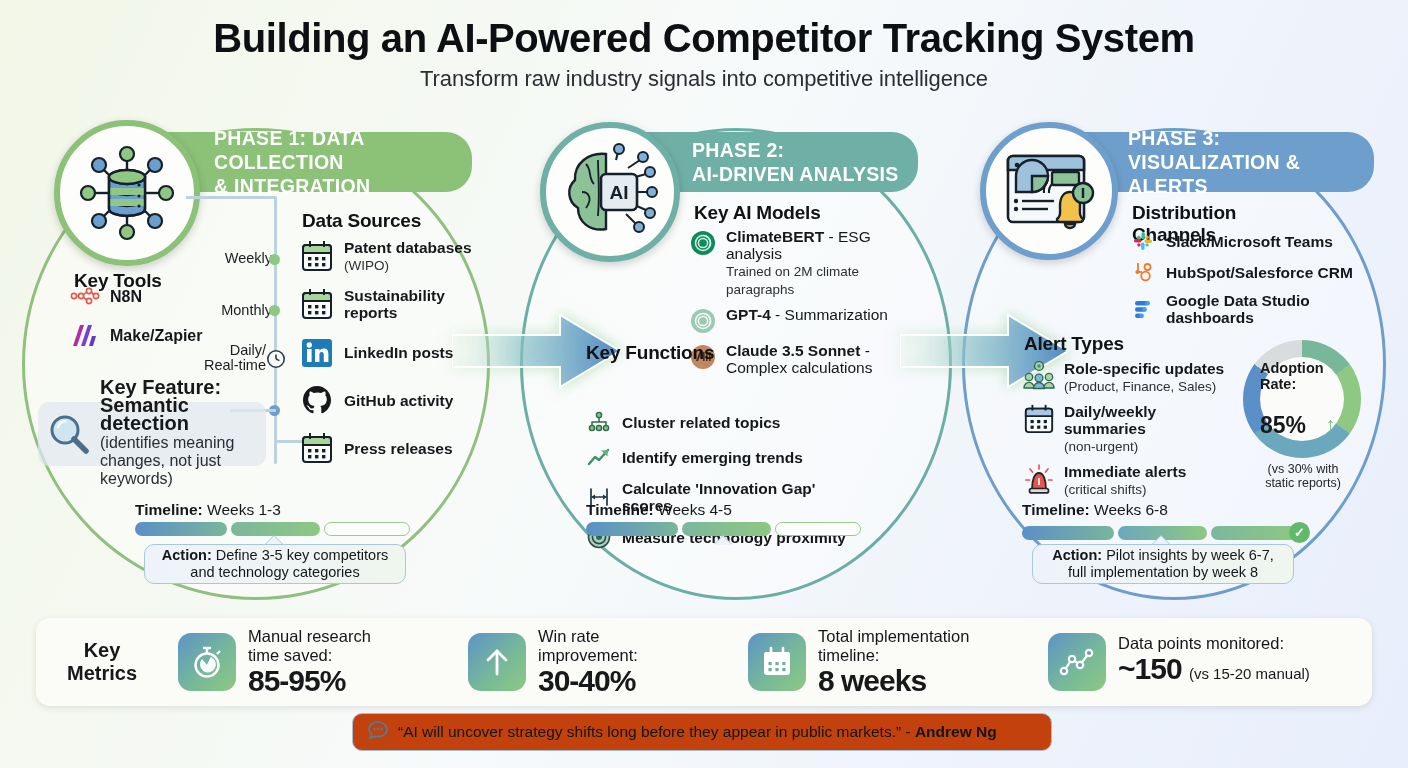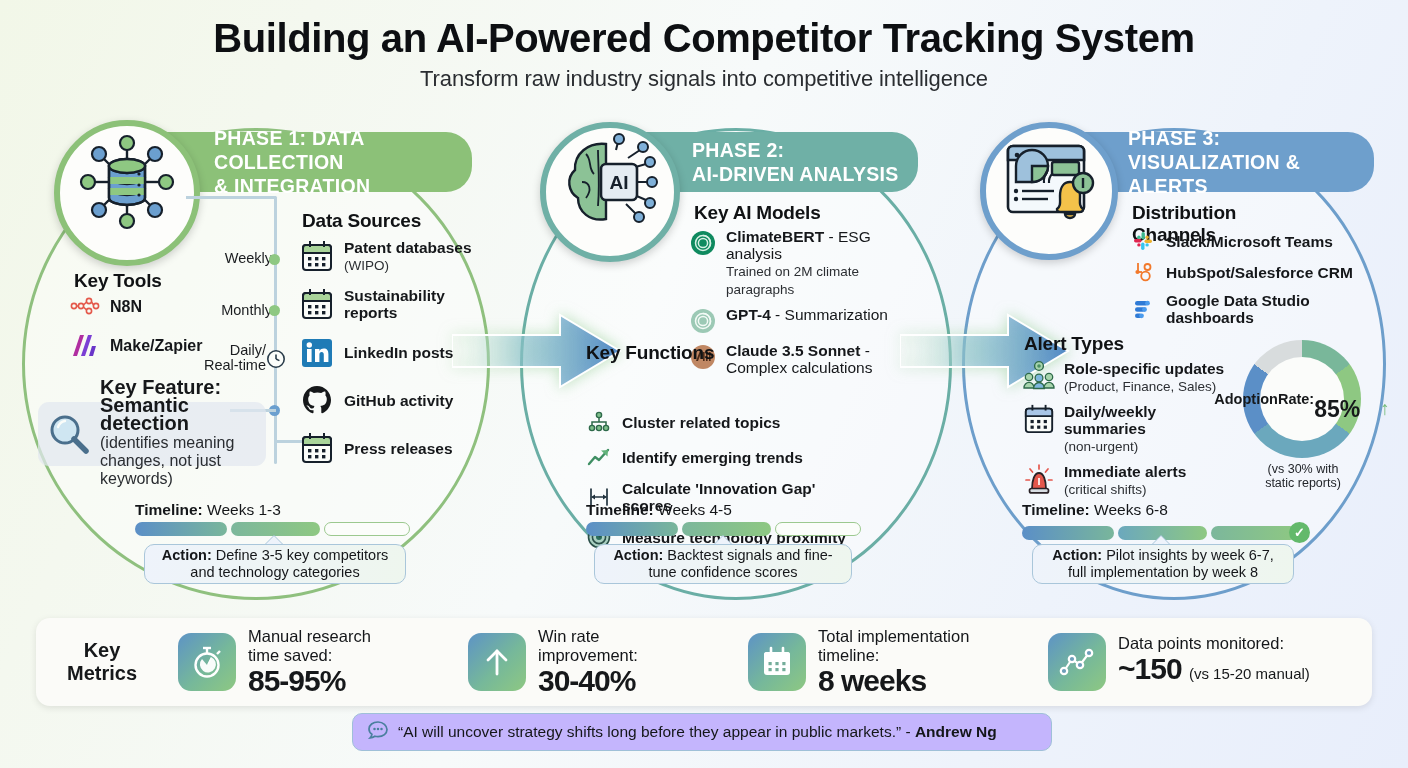--- a/index.html
+++ b/index.html
@@ -37,37 +37,37 @@
   }
   #ban1 { left: 110px;  top: 132px; width: 362px; height: 60px; background: #8cc178; padding-left: 104px; }
   #ban2 { left: 600px;  top: 132px; width: 318px; height: 60px; background: #6fb0a6; padding-left: 92px; }
   #ban3 { left: 1036px; top: 132px; width: 338px; height: 60px; background: #6e9fcc; padding-left: 92px; }
   .banner span { display: block; }
 
   
   .bigcircle {
     border-radius: 50%; background: #fdfdfb;
     box-shadow: 0 3px 9px rgba(0,0,0,0.18);
-    display: flex; justify-content: center;
+    display: flex; align-items: center; justify-content: center;
   }
   #circ1 { left: 54px;  top: 120px; width: 146px; height: 146px; border: 6px solid #8cc178; }
   #circ2 { left: 540px; top: 122px; width: 140px; height: 140px; border: 6px solid #6fb0a6; }
   #circ3 { left: 980px; top: 122px; width: 138px; height: 138px; border: 6px solid #6e9fcc; }
 
   
   .h-sec { font-size: 19px; font-weight: bold; color: #101214; letter-spacing: -0.2px; }
   .row { display: flex; align-items: flex-start; gap: 10px; }
   .row-ico { flex: 0 0 auto; display:flex; align-items:center; justify-content:center; }
   .row-txt { font-size: 15.5px; color: #15171a; line-height: 17px; }
   .row-txt b { font-weight: bold; }
   .sub { font-size: 13.5px; color: #2c2f33; }
 
   
   #keytools-h { left: 74px; top: 270px; }
-  #keytools { left: 70px; top: 296px; width: 200px; }
+  #keytools { left: 70px; top: 286px; width: 200px; }
   #keytools .row { margin-bottom: 16px; align-items: center; }
   #keytools .row-txt { font-weight: bold; font-size: 16px; }
 
   
   .cad { font-size: 14.5px; color: #1a1c1f; text-align: right; width: 86px; line-height: 15px; }
   #cad1 { left: 186px; top: 251px; }
   #cad2 { left: 186px; top: 303px; }
   #cad3 { left: 172px; top: 343px; width: 94px; }
   .spine { background: #bcd2de; width: 2.5px; }
   .node { width: 11px; height: 11px; border-radius: 50%; }
@@ -131,22 +131,22 @@
   #p3dist { left: 1130px; top: 230px; width: 250px; }
   #p3dist .row { margin-bottom: 9px; align-items: center; }
   #p3alert-h { left: 1024px; top: 333px; }
   #p3alert { left: 1022px; top: 360px; width: 216px; }
   #p3alert .row { margin-bottom: 8px; align-items: flex-start; gap: 8px; }
 
   
   #donut { left: 1243px; top: 340px; width: 118px; height: 118px; border-radius: 50%; }
   #donut-hole {
     position:absolute; left: 17px; top: 17px; width: 84px; height: 84px; border-radius:50%;
-    background: #fbfcfa; display: flex; 
-    align-items: center; justify-content: center; text-align:center;
+    background: #fbfcfa; display: flex; flex-direction: column;
+    align-items: flex-start; justify-content: center; text-align:center;
   }
   #donut-hole .d1 { font-size: 14.5px; font-weight: bold; line-height: 16px; }
   #donut-hole .d2 { font-size: 23px; font-weight: bold; display:flex; align-items:center; gap:20px;margin-top:20px; }
   .uparrow { color: #76bd7d; font-size: 19px; font-weight: normal; }
   #donut-note { left: 1243px; top: 462px; width: 120px; text-align:center; font-size: 12.5px; line-height: 14px; color:#22252a; }
 
   
   #metrics {
     left: 36px; top: 618px; width: 1336px; height: 88px;
     background: #fbfbf8; border-radius: 14px;
@@ -160,21 +160,21 @@
     background: linear-gradient(135deg,#5d93c6 0%, #76b89a 55%, #8ec882 100%);
     display:flex; align-items:center; justify-content:center;
   }
   .mlab { font-size: 16.5px; line-height: 18px; color: #141619; }
   .mval { font-size: 30px; font-weight: bold; letter-spacing: -1px; line-height: 32px; }
   .mval small { font-size: 15px; font-weight: normal; letter-spacing: 0; }
 
   
   #quote {
     left: 352px; top: 713px; width: 700px; height: 38px;
-    background: #c4b5fd; border: 1.6px solid #9fc0d8; border-radius: 10px;
+    background: #c2410c; border: 1.6px solid #9fc0d8; border-radius: 10px;
     display: flex; align-items: center; gap: 9px; padding: 0 14px;
     font-size: 15.5px; color: #141619;
   }
   #quote b { font-weight: bold; }
 </style>
 </head>
 <body>
 
 <div class="stage">
 
@@ -605,24 +605,20 @@
   <div class="abs tl-label" style="left:586px; top:501px;">
     <b>Timeline:</b>
     <span>Weeks 4-5</span>
   </div>
   <div class="abs tl-bar" style="left:586px; top:522px; width:275px;">
     <div class="seg a" style="width:92px;"></div>
     <div class="seg b" style="width:89px;"></div>
     <div class="seg c" style="width:86px;"></div>
   </div>
   <div class="abs notch" style="left:714px; top:536px;"></div>
-  <div class="abs action" style="left:594px; top:544px; width:258px; height:40px;">
-    <span><b>Action:</b>
-      <span>Backtest signals and fine-tune confidence scores</span></span>
-  </div>
 
   <div class="abs h-sec" id="p3dist-h">Distribution Channels</div>
   <div class="abs" id="p3dist">
     <div class="row">
       <span class="row-ico" style="width:26px;">
         <svg width="22" height="22" viewBox="0 0 22 22">
           <rect x="2" y="9" width="7.5" height="3.4" rx="1.7" fill="#e0234e"></rect>
             <rect x="9.5" y="2" width="3.4" height="7.5" rx="1.7" fill="#3eb890"></rect>
           <rect x="12.5" y="9.5" width="7.5" height="3.4" rx="1.7" fill="#ecb22e"></rect>
             <rect x="9.1" y="12.5" width="3.4" height="7.5" rx="1.7" fill="#36c5f0"></rect>

